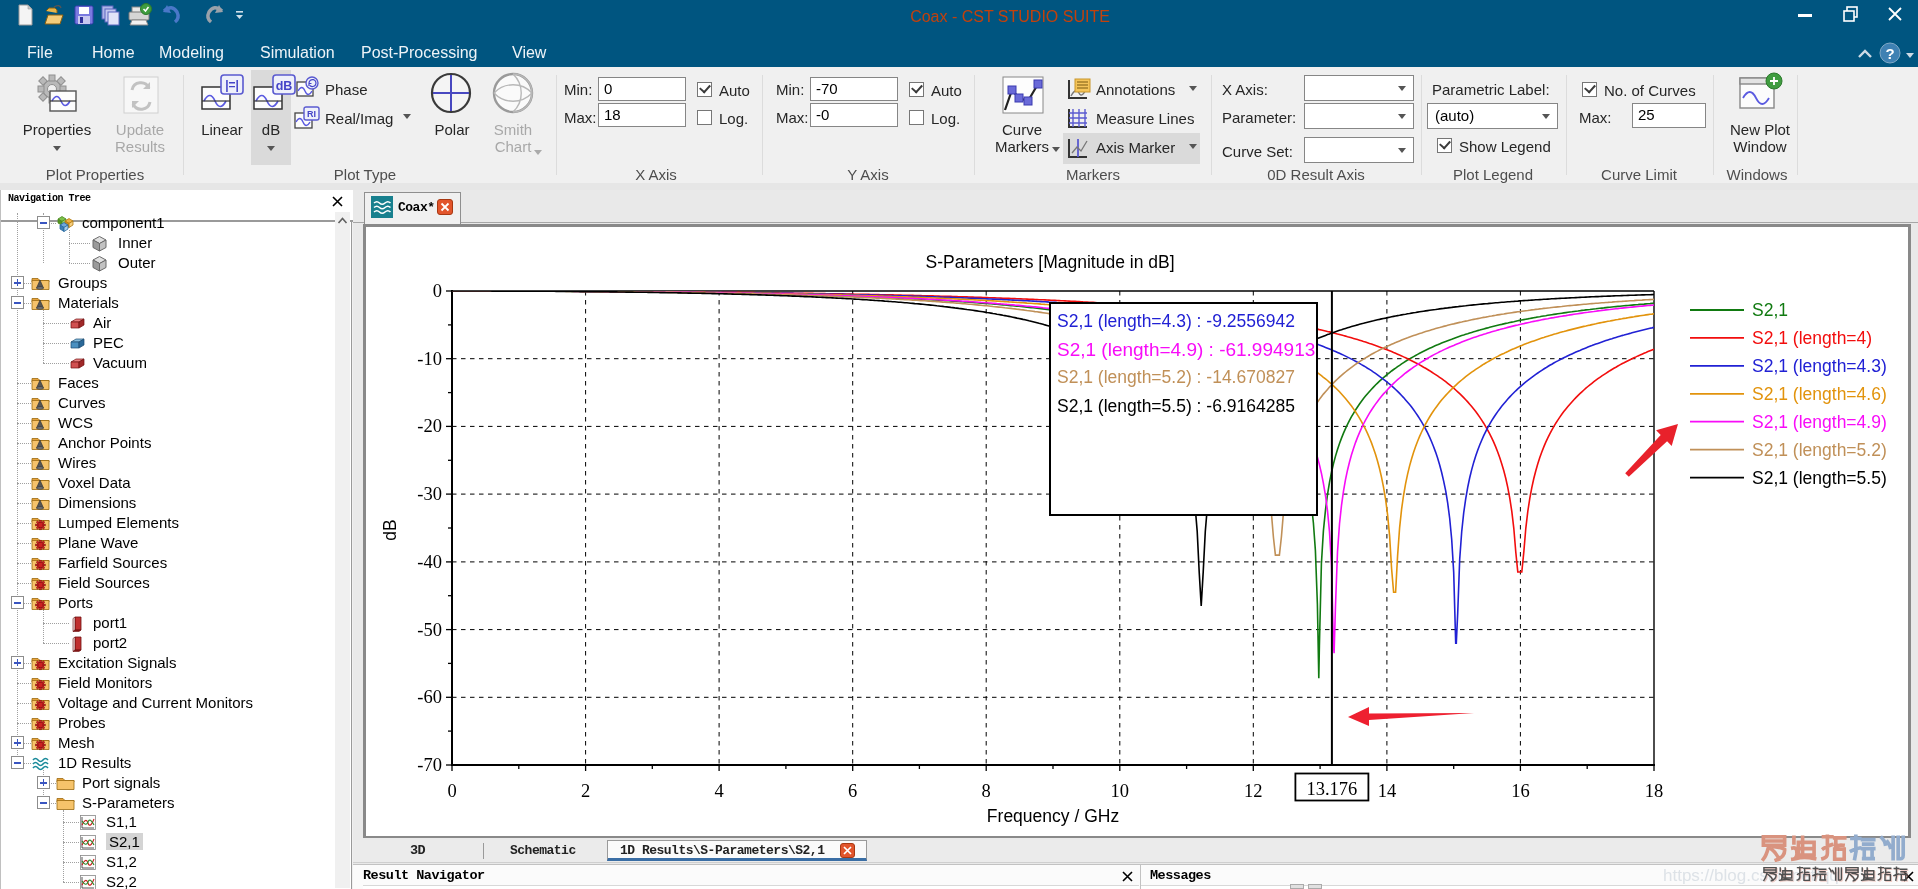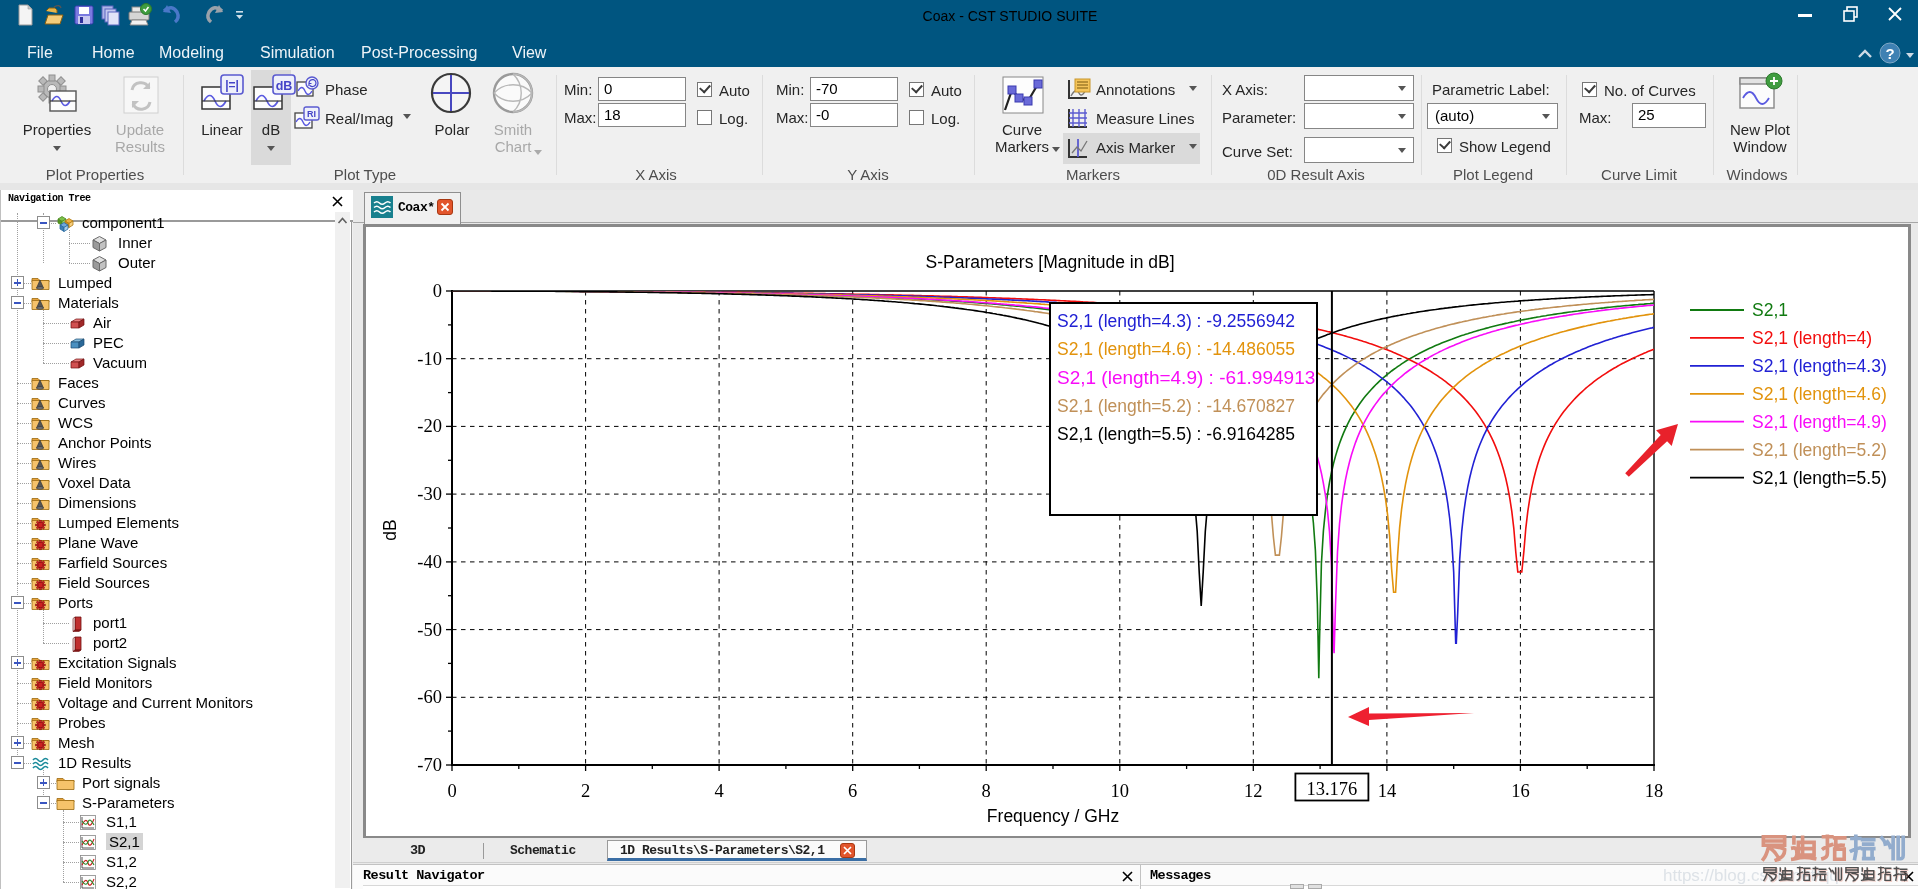--- a/index.html
+++ b/index.html
@@ -1,20 +1,20 @@
 <!DOCTYPE html>
 <html><head><meta charset="utf-8">
 <style>
 *{margin:0;padding:0;box-sizing:border-box;}
 html,body{width:1918px;height:889px;overflow:hidden;font-family:"Liberation Sans",sans-serif;background:#f0f0f0;}
 #root{position:absolute;left:0;top:0;width:1918px;height:889px;}
 .abs{position:absolute;}
 
 #titlebar{left:0;top:0;width:1918px;height:67px;background:#005580;}
-#apptitle{left:700px;top:8px;width:620px;height:22px;color:#000000;font-size:14px;text-align:center;}
+#apptitle{left:700px;top:8px;width:620px;height:22px;color:#c2410c;font-size:16px;text-align:center;}
 .menuitem{position:absolute;top:44px;color:#eef4f8;font-size:16px;}
 
 #rtools{left:557px;top:0;width:139px;height:70px;background:#f3f6f8;}
 #rtools .stripe{position:absolute;left:0;top:0;width:139px;height:6px;background:#6fa3bd;}
 #rtools .lbl{position:absolute;left:0;top:13px;width:139px;text-align:center;color:#41586c;font-size:15px;}
 #rtools .tab{position:absolute;left:0;top:40px;width:139px;height:30px;background:#f0f0f0;color:#2a4a62;font-size:15px;text-align:center;padding-top:6px;}
 
 #ribbon{left:0;top:67px;width:1918px;height:116px;background:#f0f0f0;}
 .rsep{position:absolute;top:75px;width:1px;height:100px;background:#dcdcdc;}
 .rlabel{position:absolute;top:166px;font-size:15px;color:#4e4e4e;text-align:center;}
@@ -325,21 +325,21 @@
       </svg>
 <div class="treetext" style="left:117px;top:64px">Outer</div>
 <div style="position:absolute;left:16px;top:93px;width:14px;height:1px;border-top:1px dotted #a0a0a0"></div>
 <div class="texp plus" style="left:10px;top:86px"></div>
 <svg class="ticon" style="left:30px;top:84px" viewBox="0 0 19 19">
         <path d="M1 4.5 h6 l2 2 h9 v1.5 h-17 z" fill="#e8a33d" stroke="#9a6a10" stroke-width="0.8"></path>
         <path d="M1 6.5 h17 v9 h-17 z" fill="#f6c36a" stroke="#9a6a10" stroke-width="0.8"></path>
         <path d="M9 6 l3.5 8 h-7 z" fill="#555" stroke="#333" stroke-width="0.6"></path>
         <ellipse cx="9" cy="14" rx="3.5" ry="1.3" fill="#777" stroke="#333" stroke-width="0.6"></ellipse>
       </svg>
-<div class="treetext" style="left:57px;top:84px">Lumped</div>
+<div class="treetext" style="left:57px;top:84px">Groups</div>
 <div style="position:absolute;left:16px;top:113px;width:14px;height:1px;border-top:1px dotted #a0a0a0"></div>
 <div class="texp" style="left:10px;top:106px"></div>
 <svg class="ticon" style="left:30px;top:104px" viewBox="0 0 19 19">
         <path d="M1 4.5 h6 l2 2 h9 v1.5 h-17 z" fill="#e8a33d" stroke="#9a6a10" stroke-width="0.8"></path>
         <path d="M1 6.5 h17 v9 h-17 z" fill="#f6c36a" stroke="#9a6a10" stroke-width="0.8"></path>
         <path d="M9 6 l3.5 8 h-7 z" fill="#555" stroke="#333" stroke-width="0.6"></path>
         <ellipse cx="9" cy="14" rx="3.5" ry="1.3" fill="#777" stroke="#333" stroke-width="0.6"></ellipse>
       </svg>
 <div class="treetext" style="left:57px;top:104px">Materials</div>
 <div style="position:absolute;left:42px;top:133px;width:26px;height:1px;border-top:1px dotted #a0a0a0"></div>
@@ -782,21 +782,20 @@
 <text x="1386" y="200.7" font-size="17.5" fill="#f80cf8">S2,1 (length=4.9)</text>
 <line x1="1324" y1="222.7" x2="1378" y2="222.7" stroke="#c09058" stroke-width="1.8"></line>
 <text x="1386" y="228.7" font-size="17.5" fill="#c09058">S2,1 (length=5.2)</text>
 <line x1="1324" y1="250.6" x2="1378" y2="250.6" stroke="#000000" stroke-width="1.8"></line>
 <text x="1386" y="256.6" font-size="17.5" fill="#000000">S2,1 (length=5.5)</text>
 <polygon points="1003,486.5 1003,480 982,490 1003,499 1003,493 1108,486" fill="#ee2030"></polygon>
 <polygon points="1259.2,246.2 1294.7,207.9 1290.1,203.3 1312,197 1305.7,218.9 1301.1,214.3 1262.8,249.8" fill="#e8212b"></polygon>
 </svg>
     <div class="abs" style="left:1049px;top:302px;width:269px;height:214px;background:#fff;border:2.5px solid #000;padding:7px 0 0 6px">
 <div style="font-size:17.5px;color:#2121d4;height:28.2px;white-space:nowrap">S2,1 (length=4.3) : -9.2556942</div>
-<div style="font-size:17.5px;color:#e2930c;height:28.2px;white-space:nowrap">S2,1 (length=4.6) : -14.486055</div>
 <div style="font-size:19px;color:#f80cf8;height:28.2px;white-space:nowrap">S2,1 (length=4.9) : -61.994913</div>
 <div style="font-size:17.5px;color:#c09058;height:28.2px;white-space:nowrap">S2,1 (length=5.2) : -14.670827</div>
 <div style="font-size:17.5px;color:#000000;height:28.2px;white-space:nowrap">S2,1 (length=5.5) : -6.9164285</div>
 </div>
 <div class="abs" style="left:353px;top:840px;width:1565px;height:23px;background:#ebebeb;border-bottom:1px solid #cfcfcf"></div>
 <div class="btab" style="left:410px;top:843px">3D</div>
 <div class="abs" style="left:483px;top:843px;width:1px;height:16px;background:#9a9a9a"></div>
 <div class="btab" style="left:510px;top:843px;font-size:13px">Schematic</div>
 <div class="abs" style="left:607px;top:840px;width:260px;height:21px;background:#fafafa;border:1px solid #9a9a9a;border-bottom:3px solid #3a6ea5"></div>
 <div class="btab" style="left:620px;top:843px;font-size:13px">1D Results\S-Parameters\S2,1</div>

